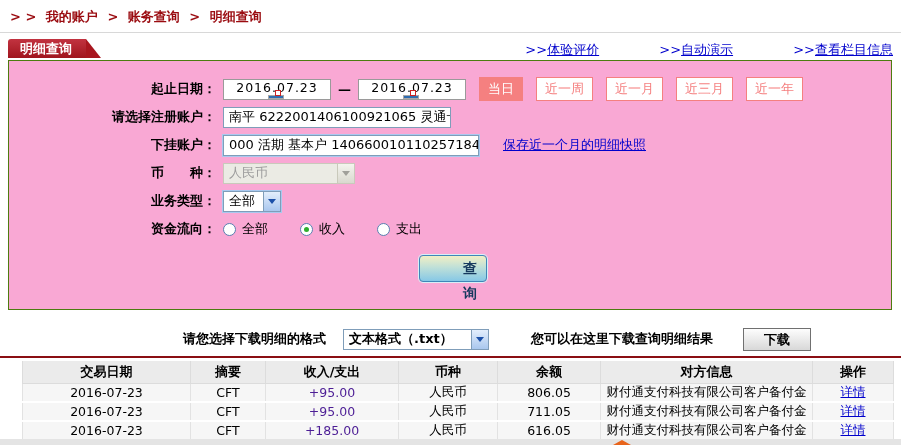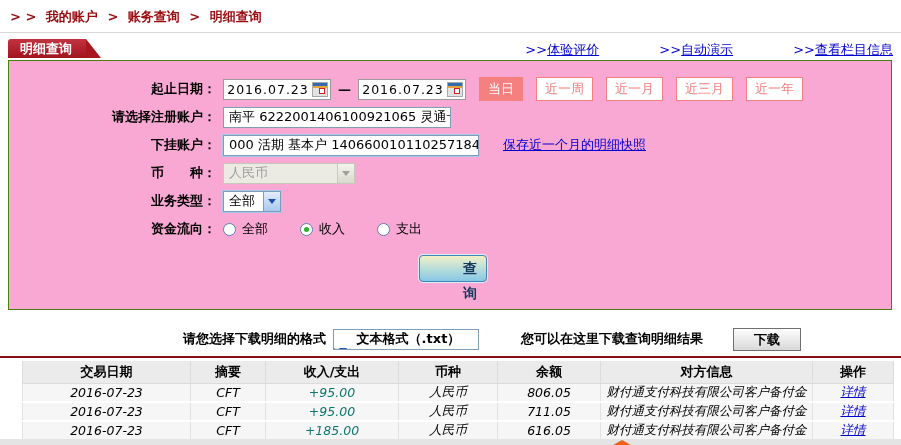--- a/index.html
+++ b/index.html
@@ -49,21 +49,21 @@
     background: #f9a8d4; border: 1px solid #4d7c0f;
   }
   .frow { display: flex; align-items: center; height: 22px; margin-bottom: 6px; }
   .frow:first-child { margin-top: 17px; }
   .flabel { width: 207px; text-align: right; font-weight: bold; white-space: pre; }
   .ffield { margin-left: 7px; display: flex; align-items: center; }
 
   
   .date-input {
     width: 108px; height: 21px; background: #fff; border: 1px solid #9a9a9a;
-    display: flex; align-items: center; cursor: text;
+    display: flex; align-items: center; cursor: text; flex-direction: column;
   }
   .date-text { flex: 1; text-align: center; letter-spacing: 1px; font-size: 12.5px; }
   .cal-icon {
     width: 16px; height: 15px; margin-right: 2px; cursor: pointer;
     border: 1px solid #a8a8a8; position: relative;
     background: linear-gradient(#2f6db0 0 3px, #e8a33d 3px 5px, #e2e2e2 5px 100%);
   }
   .cal-icon::after {
     content: ""; position: absolute; right: 2px; bottom: 2px;
     width: 4px; height: 4px; border: 1px solid #cc2222; background: #fff;
@@ -122,44 +122,44 @@
     border: 1px solid #3f87b8; border-radius: 4px;
     background: linear-gradient(#f2efc4, #bfe0d8 45%, #86c8e6);
     box-shadow: 0 0 0 1px #d9eef7;
     font-weight: bold; font-size: 14px; color: #16395e;
     text-align: center; line-height: 25px; cursor: pointer; letter-spacing: 2px; padding-left: 36px;
   }
 
   
   .download-row { position: absolute; top: 327px; left: 0; width: 901px; height: 24px; display: flex; align-items: center; font-weight: bold; }
   .dl-label { margin-left: 183px; white-space: nowrap; }
-  .dl-select { width: 146px; margin-left: 7px; flex-direction: column; }
+  .dl-select { width: 146px; margin-left: 17px; }
   .dl-hint { margin-left: 42px; white-space: nowrap; }
   .dl-btn {
     margin-left: 30px; width: 68px; height: 23px;
     border: 1px solid #707070; background: linear-gradient(#fdfdfd, #d8d8d8);
     text-align: center; line-height: 21px; cursor: pointer; font-size: 13px;
   }
 
   
   .red-line { position: absolute; top: 356px; left: 0; width: 901px; height: 2px; background: #8a0e13; }
   .result-table {
     position: absolute; top: 361px; left: 22px; width: 871px;
     border-collapse: collapse; table-layout: fixed; font-size: 12.5px;
   }
   .result-table th {
     height: 22px; background: #ebebeb; font-weight: bold; font-size: 13px;
     border: 1px solid #dcdcdc; border-top: none; margin-left: 28px;
   }
   .result-table td {
     height: 18px; background: #f6f6f6; text-align: center;
     border-right: 1px solid #e2e2e2; border-left: 1px solid #e2e2e2;
-    border-bottom: 2px solid #ffffff; white-space: nowrap; overflow: hidden; font-style: italic;
-  }
-  .amount { color: #0f766e; }
+    border-bottom: 2px solid #ffffff; white-space: nowrap; overflow: hidden;
+  }
+  .amount { color: #4c1d95; }
   .detail-link { color: #0000cc; text-decoration: underline; cursor: pointer; text-align: right; }
 
   .bottom-strip { position: absolute; top: 439px; left: 0; width: 901px; height: 6px; background: #e4e4e4; }
   .float-hint-icon {
     position: absolute; left: 613px; top: 440px; width: 0; height: 0;
     border-left: 9px solid transparent; border-right: 9px solid transparent;
     border-bottom: 5px solid #e8641b;
   }
 </style>
 </head>

